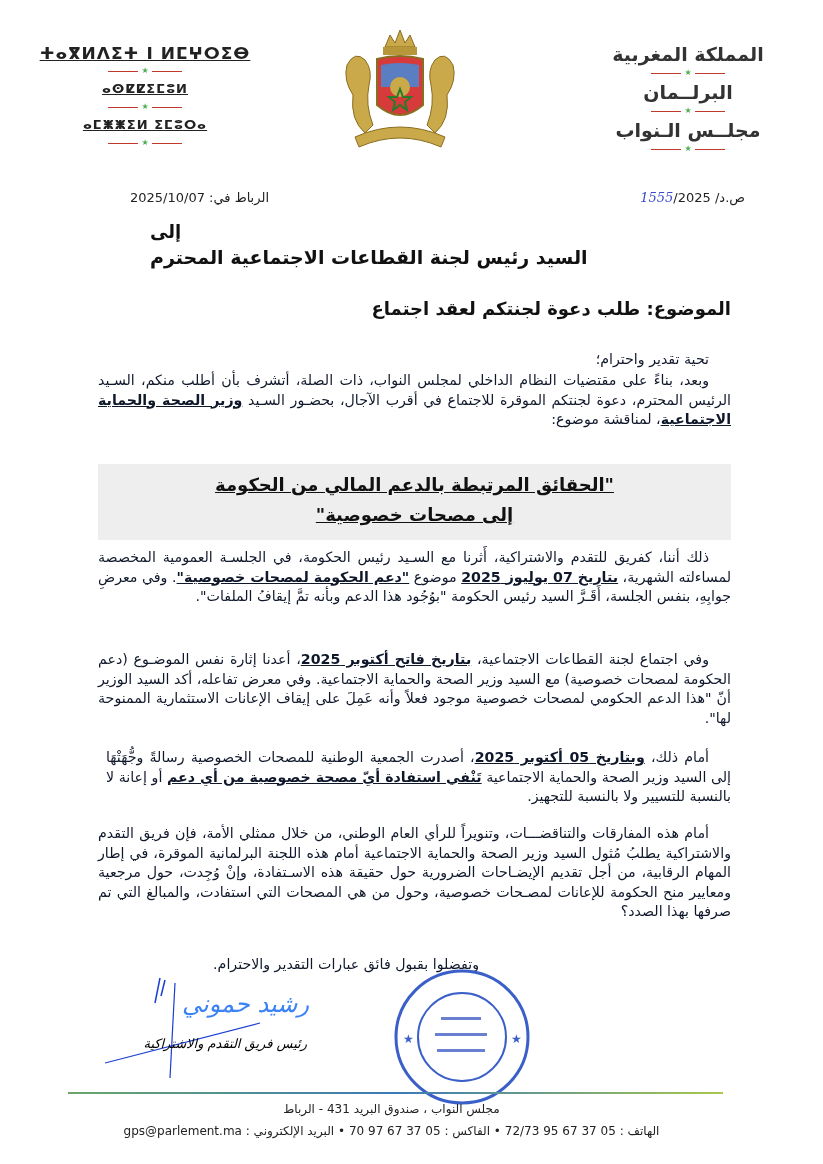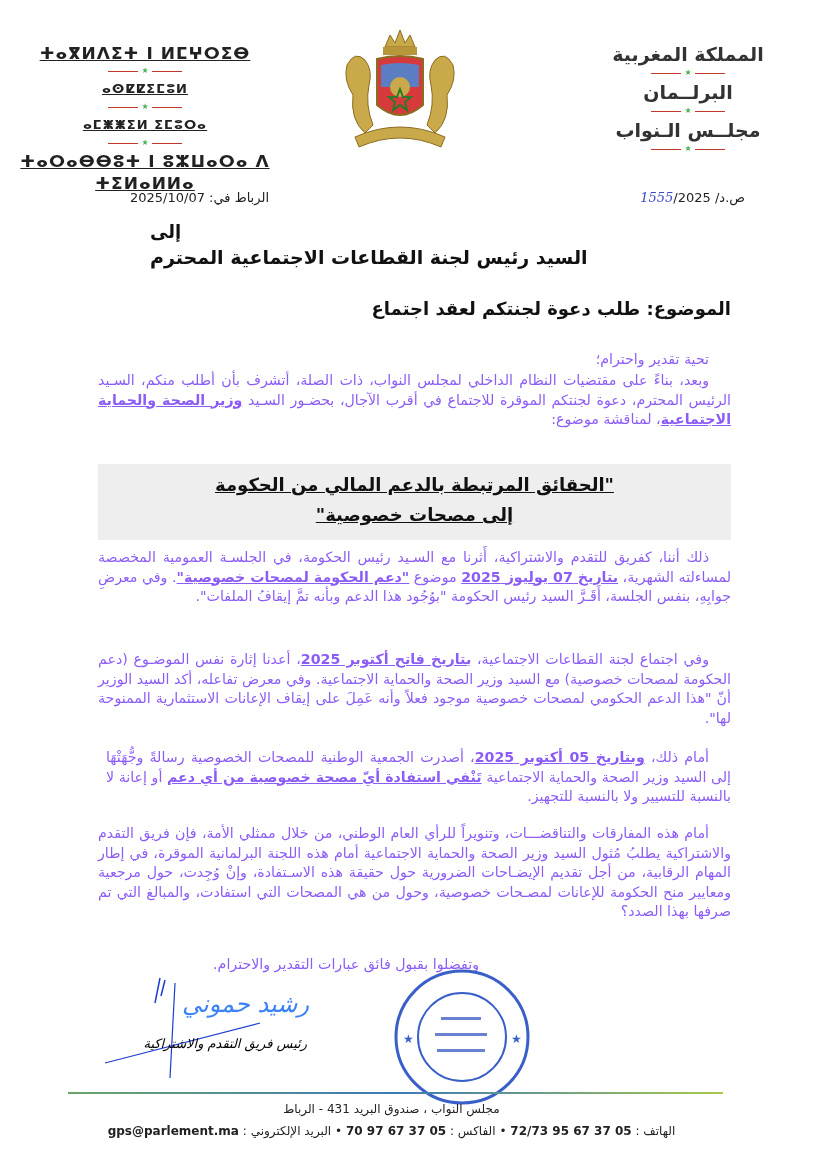--- a/index.html
+++ b/index.html
@@ -24,21 +24,21 @@
     .ref-num { color: #3a49c9; font-family: "DejaVu Serif", serif; font-style: italic; }
 
     .emblem { position: absolute; left: 335px; top: 25px; width: 130px; height: 135px; }
 
     .to-block { position: absolute; left: 150px; right: 158px; top: 220px; text-align: left; direction: rtl; }
     .to { font-size: 18px; font-weight: bold; line-height: 24px; }
     .recipient { font-size: 19px; font-weight: bold; line-height: 26px; }
 
     .subject { position: absolute; right: 92px; top: 298px; direction: rtl; font-size: 18px; font-weight: bold; }
 
-    .body-text { position: absolute; left: 98px; right: 92px; direction: rtl; text-align: justify; font-family: "DejaVu Sans", sans-serif; font-size: 14.2px; line-height: 19.5px; color: #8b5cf6; }
+    .body-text { position: absolute; left: 98px; right: 92px; direction: rtl; text-align: justify; font-family: "DejaVu Sans", sans-serif; font-size: 14.2px; line-height: 19.5px; color: #0f172a; }
     .p-greet { top: 350px; text-indent: 0; }
     .p1 { top: 371px; }
     .indent { text-indent: 22px; }
     b.u { font-weight: bold; text-decoration: underline; }
 
     .quote-box { position: absolute; left: 98px; right: 92px; top: 464px; height: 76px; background: #eeeeee; direction: rtl; text-align: center; padding-top: 6px; }
     .quote-box div { font-size: 18px; font-weight: bold; text-decoration: underline; line-height: 30px; }
 
     .p2 { top: 548px; }
     .p3 { top: 650px; }
@@ -47,21 +47,21 @@
     .p6 { top: 955px; padding-right: 230px; }
 
     .signature { position: absolute; left: 85px; top: 968px; width: 230px; height: 110px; }
     .sig-name { position: absolute; right: 6px; top: 22px; font-size: 24px; color: #3b82f6; font-family: "DejaVu Serif", serif; font-style: italic; direction: rtl; }
     .sig-title { position: absolute; right: 8px; top: 68px; font-size: 13px; color: #000000; direction: rtl; font-style: italic; }
 
     .stamp { position: absolute; left: 377px; top: 967px; width: 170px; height: 140px; }
 
     .footer-line { position: absolute; left: 68px; right: 100px; top: 1092px; height: 2px; background: linear-gradient(to right, #6aa66a, #3a7ab8 50%, #a8c94a); }
     .footer { position: absolute; left: 60px; right: 100px; top: 1098px; text-align: center; direction: rtl; font-size: 12px; color: #222; line-height: 22px; }
-    .footer b { font-weight: bold; text-align: right; }
+    .footer b { font-weight: normal; text-align: right; }
   </style>
 </head>
 <body>
 
 <div class="hdr-left">
   <div class="tif">ⵜⴰⴳⵍⴷⵉⵜ ⵏ ⵍⵎⵖⵔⵉⴱ</div>
   <div class="sep">
       <span class="ln"></span>
       <span class="st">★</span>
       <span class="ln"></span>
@@ -71,21 +71,20 @@
       <span class="ln"></span>
       <span class="st">★</span>
       <span class="ln"></span>
     </div>
   <div class="tif sm">ⴰⵎⵥⵥⵉⵍ ⵉⵎⵓⵔⴰ</div>
   <div class="sep">
       <span class="ln"></span>
       <span class="st">★</span>
       <span class="ln"></span>
     </div>
-  <div class="tif">ⵜⴰⵔⴰⴱⴱⵓⵜ ⵏ ⵓⵣⵡⴰⵔⴰ ⴷ ⵜⵉⵍⴰⵍⵍⴰ</div>
 </div>
 
 <svg class="emblem" viewBox="0 0 130 135">
   <path d="M50 22 L55 10 L60 18 L65 5 L70 18 L75 10 L80 22 Z" fill="#c9a94a" stroke="#8a6d1f" stroke-width="1"></path>
   <rect x="48" y="22" width="34" height="8" fill="#b8963a"></rect>
   <path d="M42 34 Q65 28 88 34 L88 80 Q65 100 42 80 Z" fill="#d63a3a" stroke="#8a6d1f" stroke-width="2"></path>
   <path d="M46 40 Q65 36 84 40 L84 62 L46 62 Z" fill="#5b7ec2"></path>
   <circle cx="65" cy="62" r="10" fill="#c9a94a"></circle>
   <polygon points="65,64 68,72 76,72 70,77 72,85 65,80 58,85 60,77 54,72 62,72" fill="none" stroke="#2a7a2a" stroke-width="2"></polygon>
   <path d="M12 40 Q20 25 30 35 Q38 45 34 60 Q30 80 38 100 L30 108 Q15 95 18 70 Q8 55 12 40 Z" fill="#c9a94a" stroke="#8a6d1f" stroke-width="1"></path>

